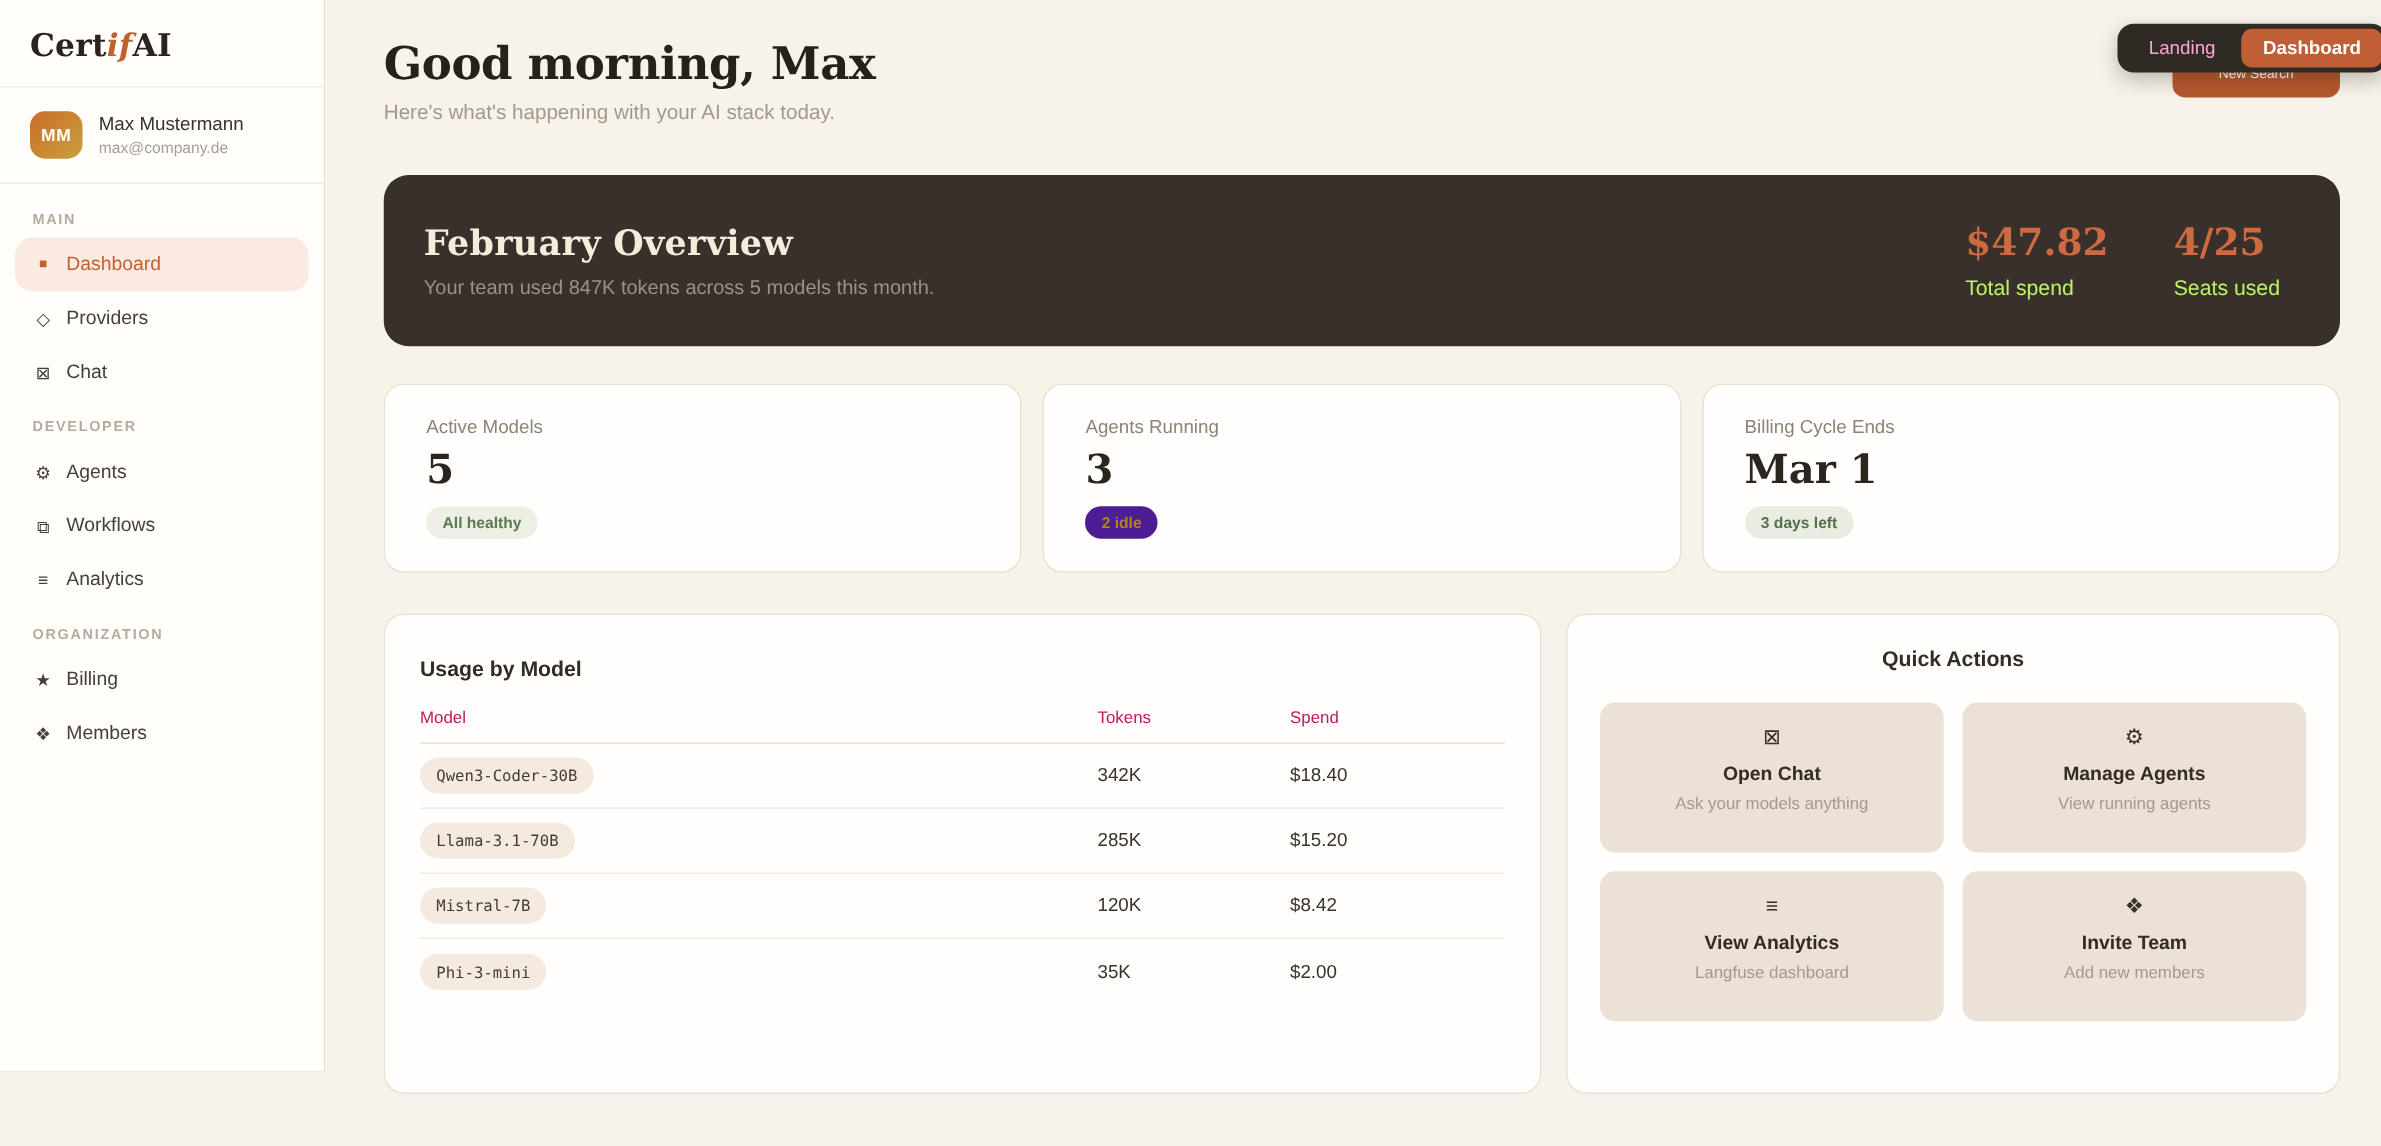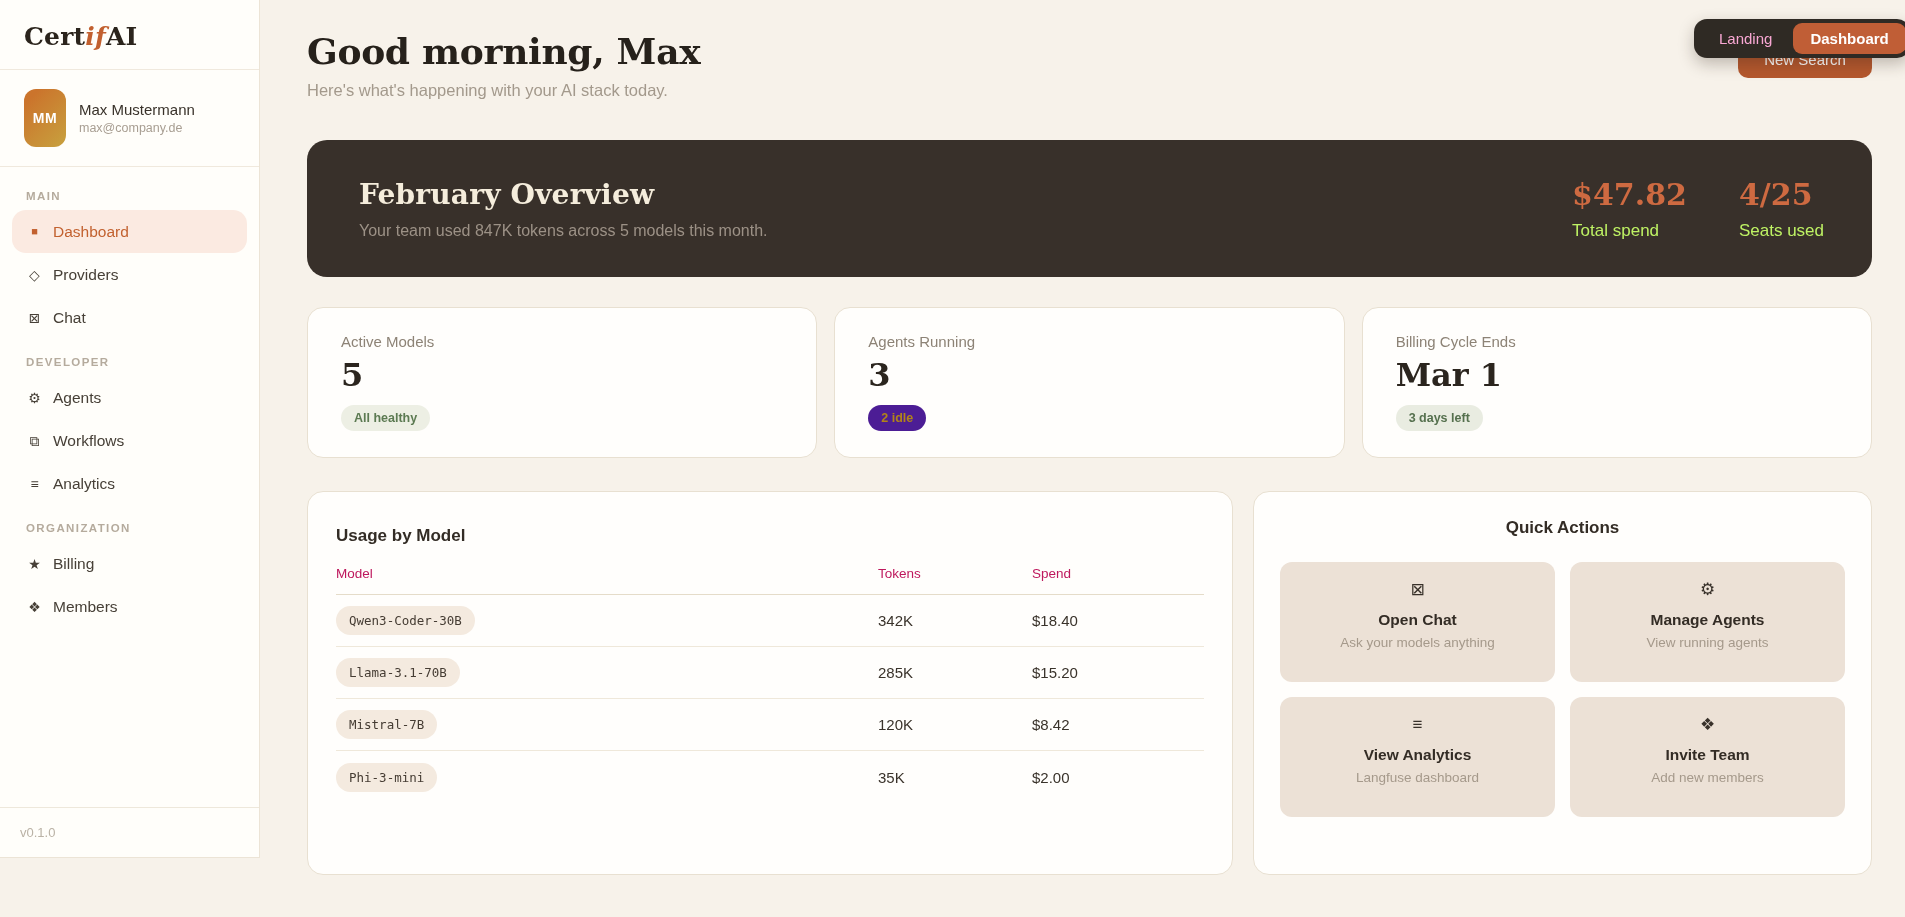--- a/index.html
+++ b/index.html
@@ -17,53 +17,53 @@
   .sidebar {
     position:absolute; left:0; top:0; width:260px; height:858px;
     background:#fffefa; border-right:1px solid #ece4d6; border-bottom:1px solid #ece4d6;
     display:flex; flex-direction:column;
   }
   .logo-row { padding:22px 24px 18px; border-bottom:1px solid #f0e9dd;
     font-family:"DejaVu Serif","Liberation Serif",serif; font-weight:700;
     font-size:25px; color:#2b241c; letter-spacing:.2px; }
   .logo-accent { color:#c2602f; font-style:italic; }
   .user-row { display:flex; gap:13px; align-items:center; padding:19px 24px; border-bottom:1px solid #f0e9dd; cursor:pointer; }
-  .avatar { width:42px; height:58px; border-radius:12px; flex:0 0 auto;
+  .avatar { width:42px; height:38px; border-radius:12px; flex:0 0 auto;
     background:linear-gradient(135deg,#cb742c 15%,#c89c3c 90%);
     color:#fff; display:flex; align-items:center; justify-content:center;
     font-size:14px; font-weight:700; letter-spacing:.5px; }
   .user-name { font-size:15px; color:#39322a; }
   .user-email { font-size:12.5px; color:#a89e92; margin-top:3px; }
 
   .nav { padding:6px 12px 0; flex:1; }
   .nav-label { font-size:11.5px; letter-spacing:1.4px; color:#b5ab9d; font-weight:700; margin:17px 14px 8px; }
   .nav-item { display:flex; align-items:center; gap:10px; height:43px; padding:0 14px;
     border-radius:14px; font-size:15.5px; color:#474037; cursor:pointer; }
   .nav-item.active { background:#fbeae1; color:#c2612f; }
   .nav-icon { font-size:14px; width:17px; text-align:center; line-height:1; }
   .nav-item.active .nav-icon { font-size:11px; }
   .sidebar-footer { border-top:1px solid #eee8db; padding:17px 20px; font-size:13px; color:#bab2a5; }
 
   
   .greeting { position:absolute; left:307px; top:30px; font-size:36px; color:#26211b; letter-spacing:-.3px; }
   .greet-sub { position:absolute; left:307px; top:81px; font-size:16.5px; color:#a3998c; }
 
   .new-search-btn { position:absolute; left:1738px; top:40px; width:134px; height:38px;
-    background:#b5582e; border:none; border-radius:10px; color:#fff; font-size:15px;
+    background:#b5582e; border:none; border-radius:10px; color:#fff; font-size:11px;
     font-family:inherit; z-index:1; cursor:pointer; }
   .view-toggle { position:absolute; left:1694px; top:19px; height:39px; background:#2f2a24;
     border-radius:13px; display:flex; align-items:center; padding:4px; z-index:2;
     box-shadow:0 6px 16px rgba(45,32,20,.28); cursor:pointer; }
   .toggle-opt { font-size:15px; color:#f9a8d4; padding:0 21px; height:31px; display:flex; align-items:center; }
   .toggle-opt.active { background:#c05e36; color:#fff; border-radius:9px; padding:0 17px; font-weight:700; }
 
   
   .overview { position:absolute; left:307px; top:140px; width:1565px; height:137px;
     background:#38302a; border-radius:20px;
-    display:flex; align-items:center; justify-content:space-between; padding:0 48px 0 52px; }
+    display:flex; align-items:center; justify-content:space-between; padding:0 48px 0 32px; }
   .ov-title { font-size:28px; color:#f5eddc; letter-spacing:.2px; }
   .ov-sub { font-size:16px; color:#9c9186; margin-top:11px; }
   .ov-stats { display:flex; gap:52px; }
   .ov-stat { text-align:left; }
   .ov-stat-value { font-size:30px; color:#ce6a41; }
   .ov-stat-label { font-size:17px; color:#bef264; margin-top:9px; }
 
   
   .stats-row { position:absolute; left:307px; top:307px; width:1565px; height:151px; display:flex; gap:17px; }
   .stat-card { flex:1; background:#fffefc; border:1px solid #e8e0d1; border-radius:16px; padding:25px 33px; }
@@ -145,21 +145,20 @@
     <div class="nav-item">
       <span class="nav-icon">★</span>
       <span>Billing</span>
     </div>
     <div class="nav-item">
       <span class="nav-icon">❖</span>
       <span>Members</span>
     </div>
   </nav>
 
-  <div class="sidebar-footer">v0.1.0</div>
 </aside>
 
 <h1 class="greeting serif">Good morning, Max</h1>
 <div class="greet-sub">Here's what's happening with your AI stack today.</div>
 
 <button class="new-search-btn">New Search</button>
 <div class="view-toggle">
   <div class="toggle-opt">Landing</div>
   <div class="toggle-opt active">Dashboard</div>
 </div>

